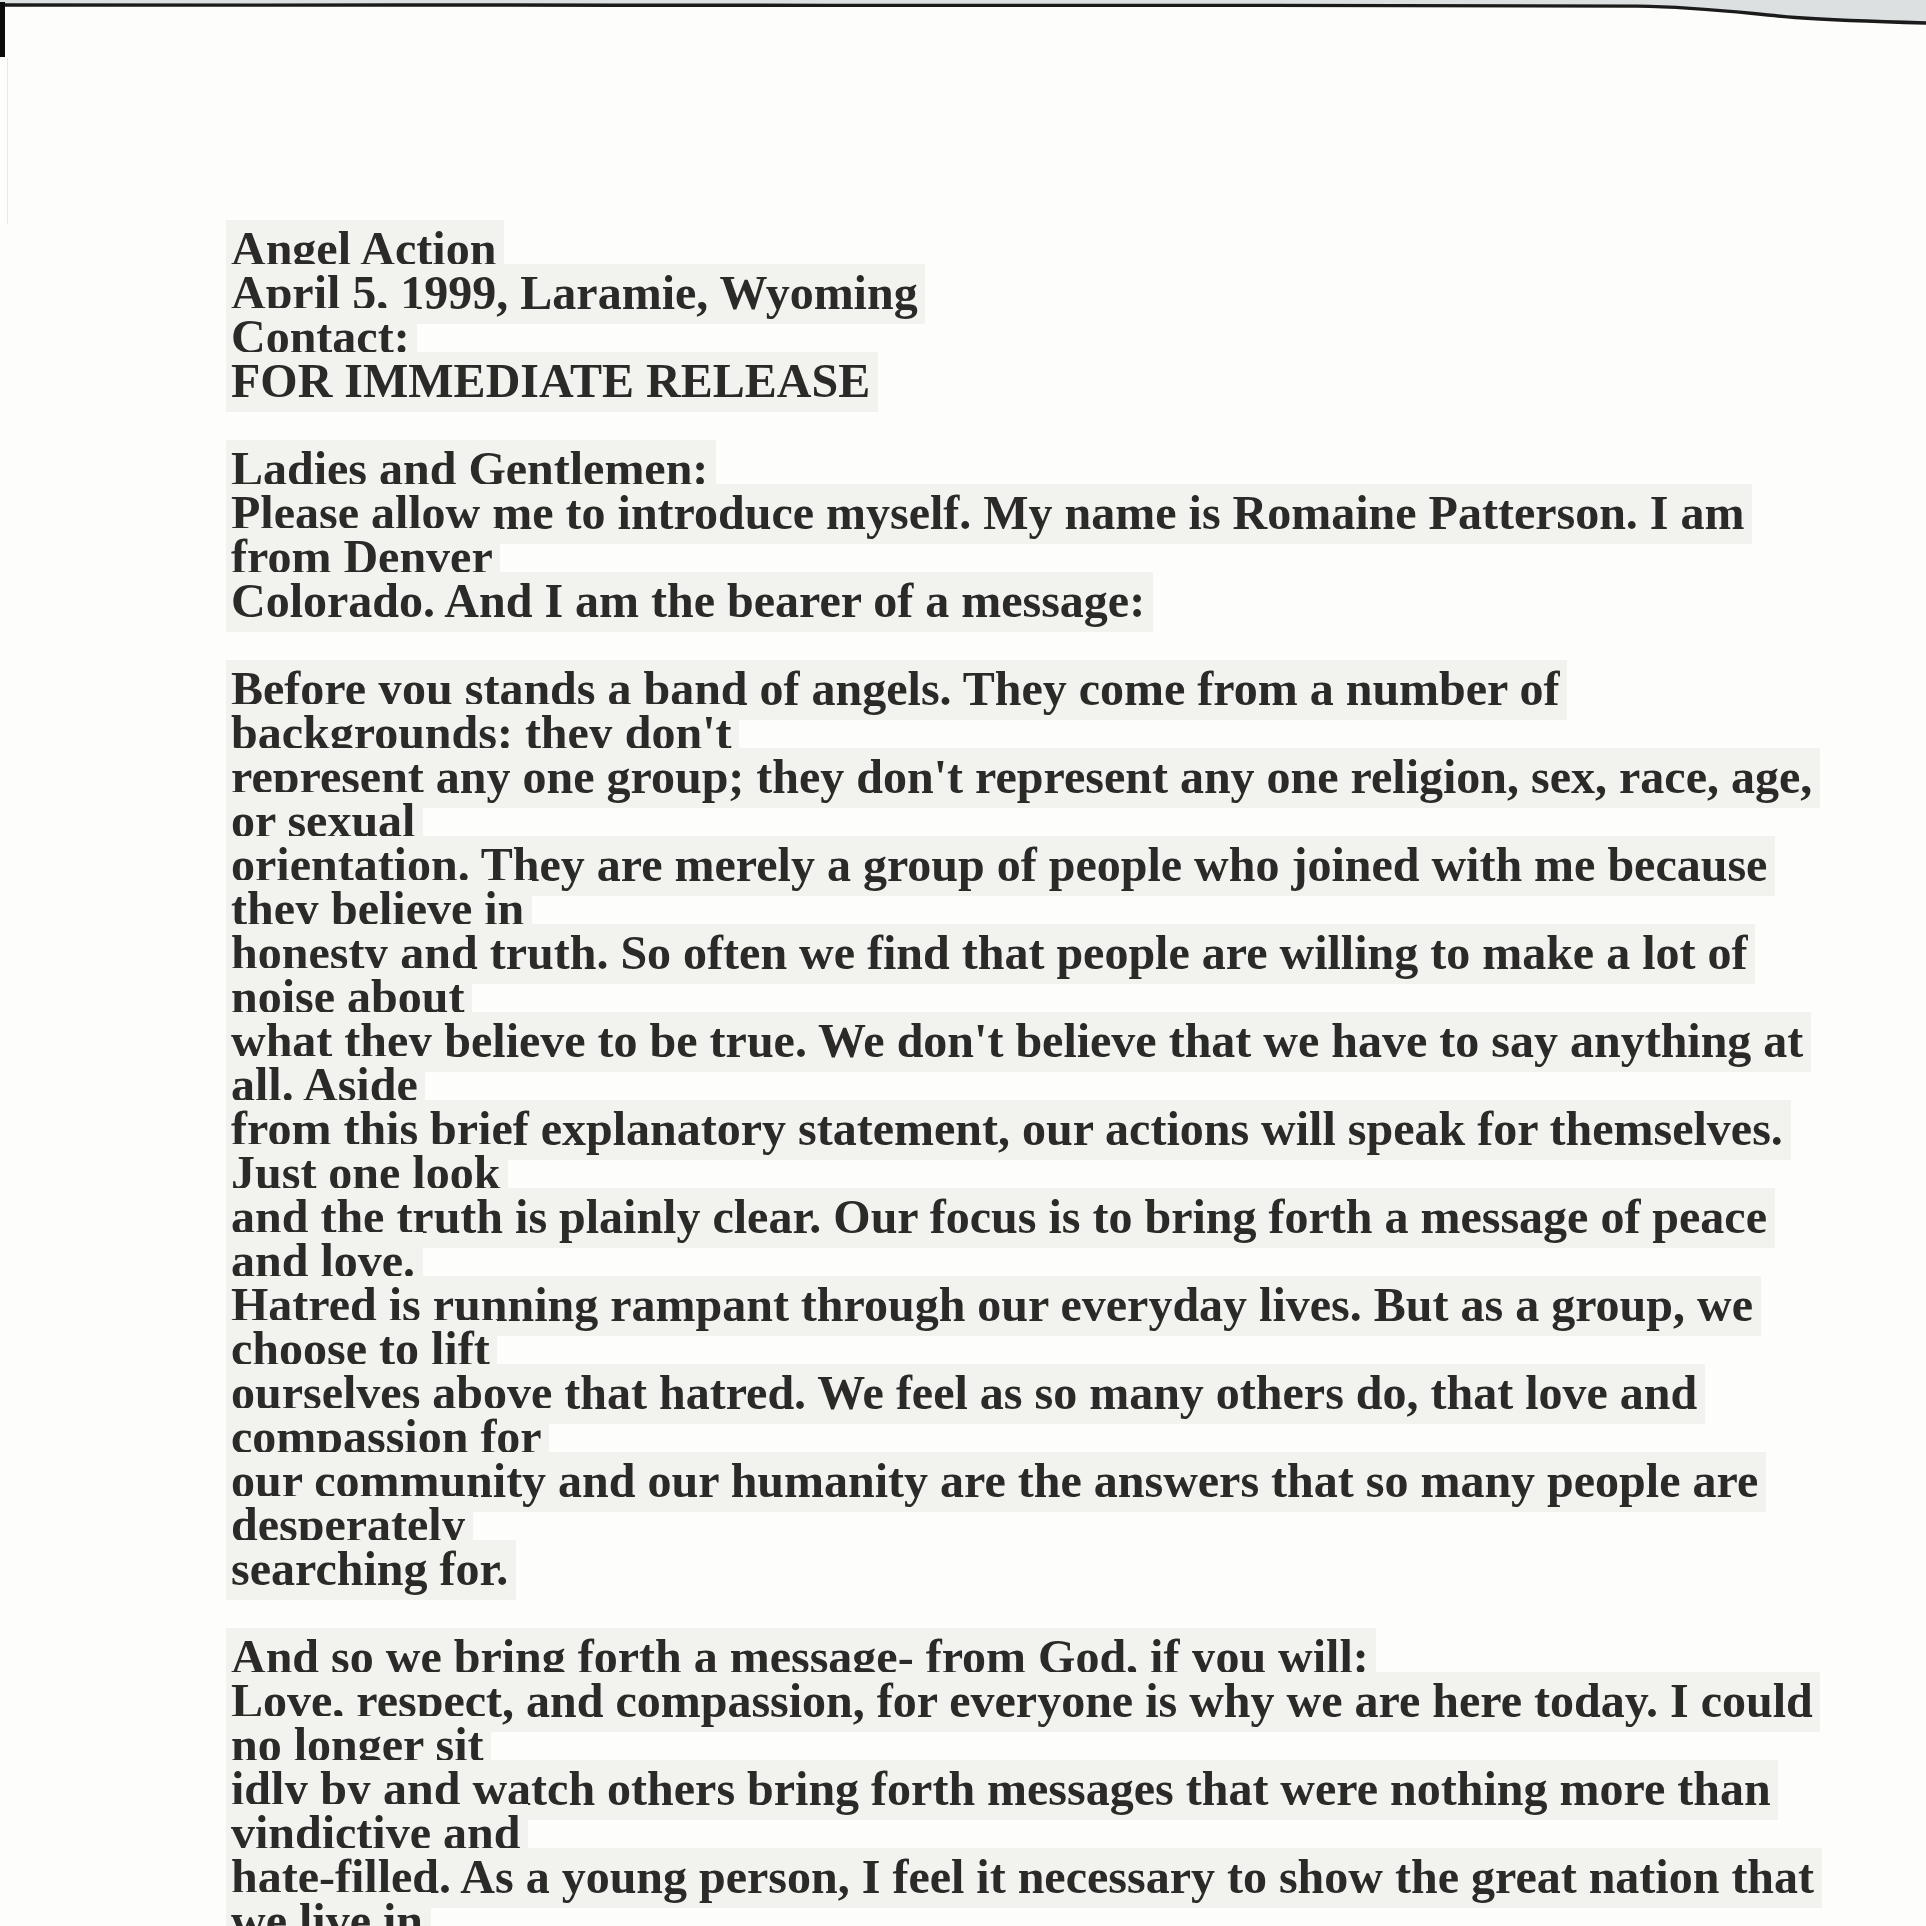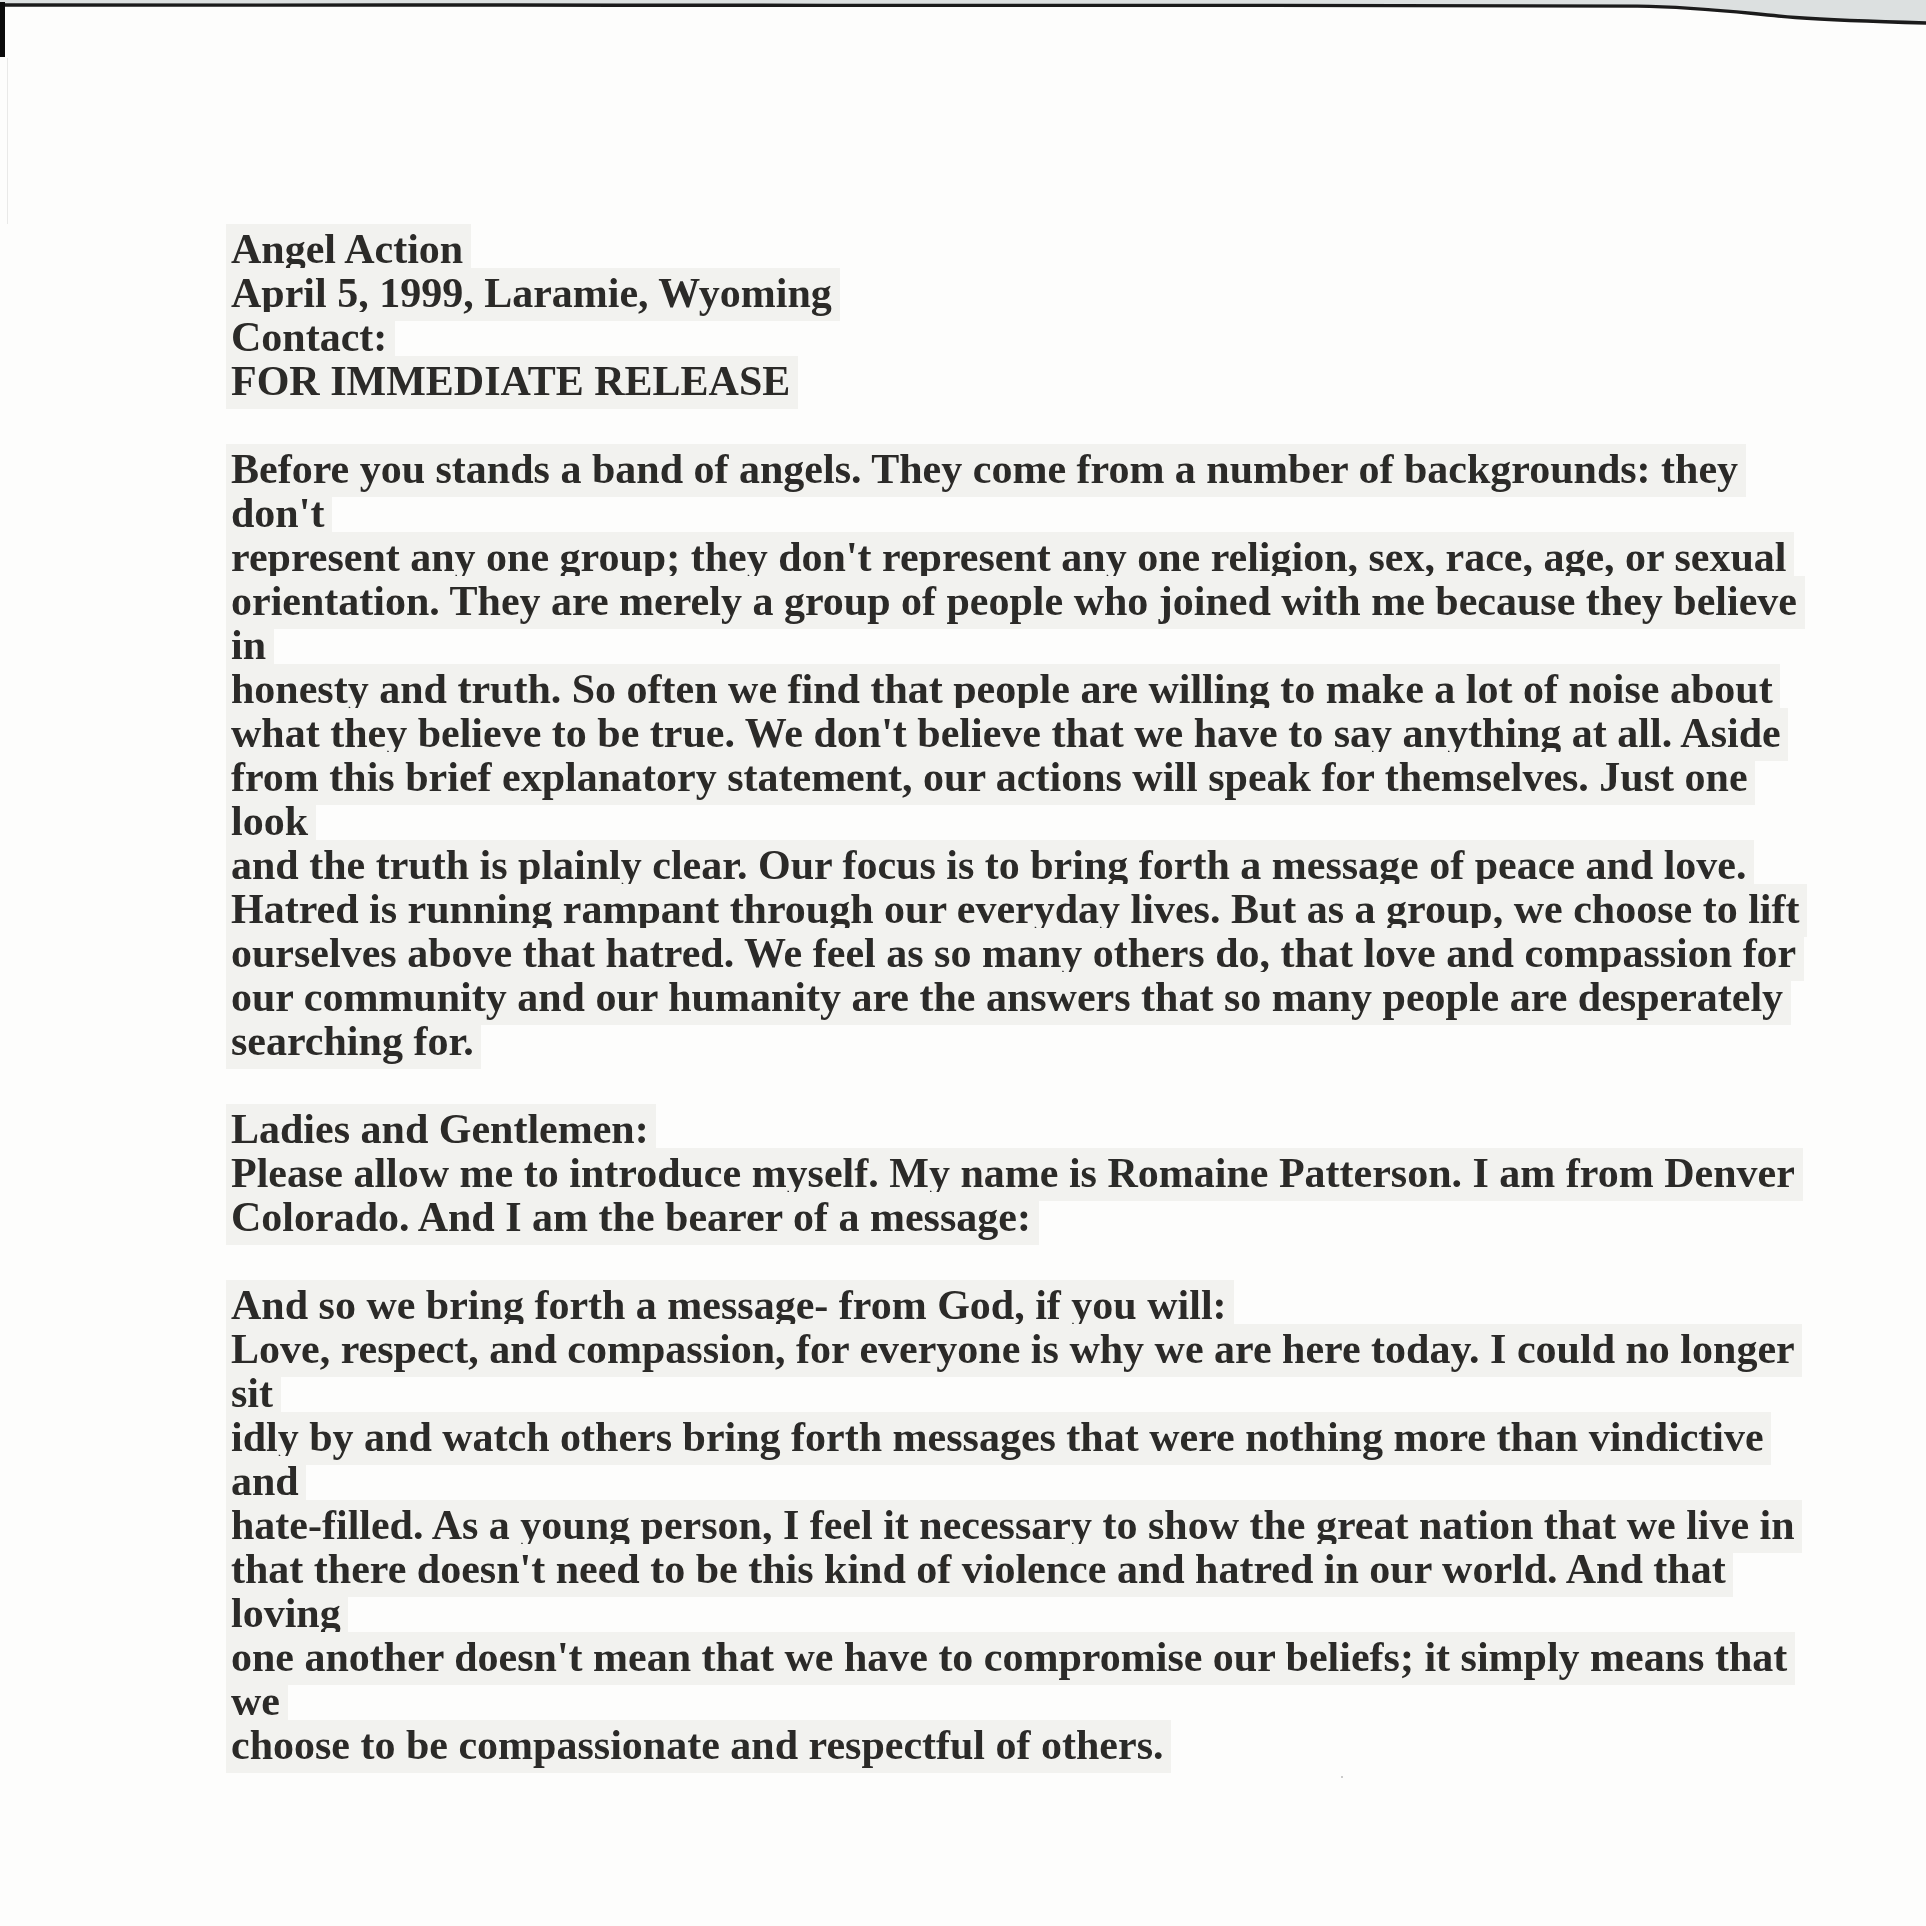--- a/index.html
+++ b/index.html
@@ -47,21 +47,21 @@
   .speck.s1 { left: 1341px; top: 1776px; width: 2.3px; height: 2.3px; }
   .content {
     position: absolute;
     left: 231px;
     top: 227px;
     width: 1599px;
   }
   p.block {
     margin: 0 0 44px 0;
     font-weight: bold;
-    font-size: 42px;
+    font-size: 48px;
     line-height: 44px;
     color: #2b2a28;
     white-space: pre-line;
   }
   span.hl {
     background: #f2f2ef;
     -webkit-box-decoration-break: clone;
     box-decoration-break: clone;
     padding: 1.9px 7.7px 4.6px 5.4px;
     margin-left: -5.4px;
@@ -80,34 +80,34 @@
   <div class="scan-corner-bar"></div>
   <div class="scan-hairline"></div>
 
   <div class="speck s1"></div>
 
   <div class="content">
     <p class="block"><span class="hl">Angel Action
 April 5, 1999, Laramie, Wyoming
 Contact:
 FOR IMMEDIATE RELEASE</span></p>
+    <p class="block"><span class="hl">Ladies and Gentlemen:
+Please allow me to introduce myself. My name is Romaine Patterson. I am from Denver
+Colorado. And I am the bearer of a message:</span></p>
     <p class="block"><span class="hl">Before you stands a band of angels. They come from a number of backgrounds: they don't
 represent any one group; they don't represent any one religion, sex, race, age, or sexual
 orientation. They are merely a group of people who joined with me because they believe in
 honesty and truth. So often we find that people are willing to make a lot of noise about
 what they believe to be true. We don't believe that we have to say anything at all. Aside
 from this brief explanatory statement, our actions will speak for themselves. Just one look
 and the truth is plainly clear. Our focus is to bring forth a message of peace and love.
 Hatred is running rampant through our everyday lives. But as a group, we choose to lift
 ourselves above that hatred. We feel as so many others do, that love and compassion for
 our community and our humanity are the answers that so many people are desperately
 searching for.</span></p>
-    <p class="block"><span class="hl">Ladies and Gentlemen:
-Please allow me to introduce myself. My name is Romaine Patterson. I am from Denver
-Colorado. And I am the bearer of a message:</span></p>
     <p class="block"><span class="hl">And so we bring forth a message- from God, if you will:
 Love, respect, and compassion, for everyone is why we are here today. I could no longer sit
 idly by and watch others bring forth messages that were nothing more than vindictive and
 hate-filled. As a young person, I feel it necessary to show the great nation that we live in
 that there doesn't need to be this kind of violence and hatred in our world. And that loving
 one another doesn't mean that we have to compromise our beliefs; it simply means that we
 choose to be compassionate and respectful of others.</span></p>
   </div>
 
 </div>

